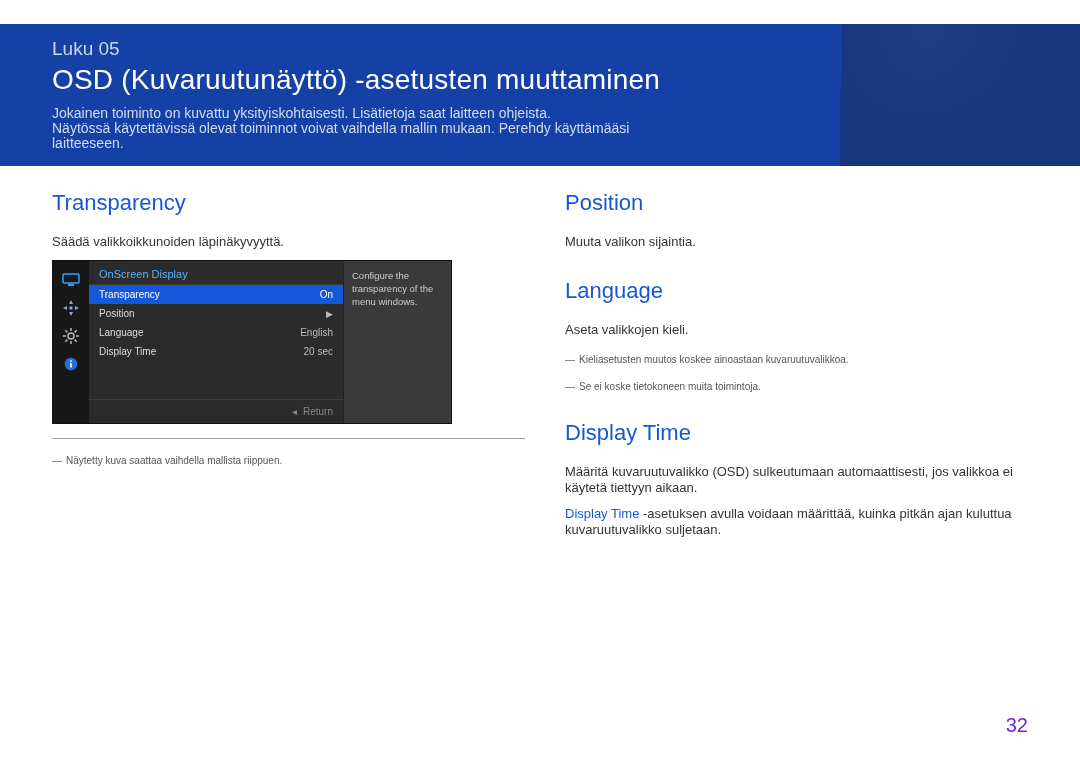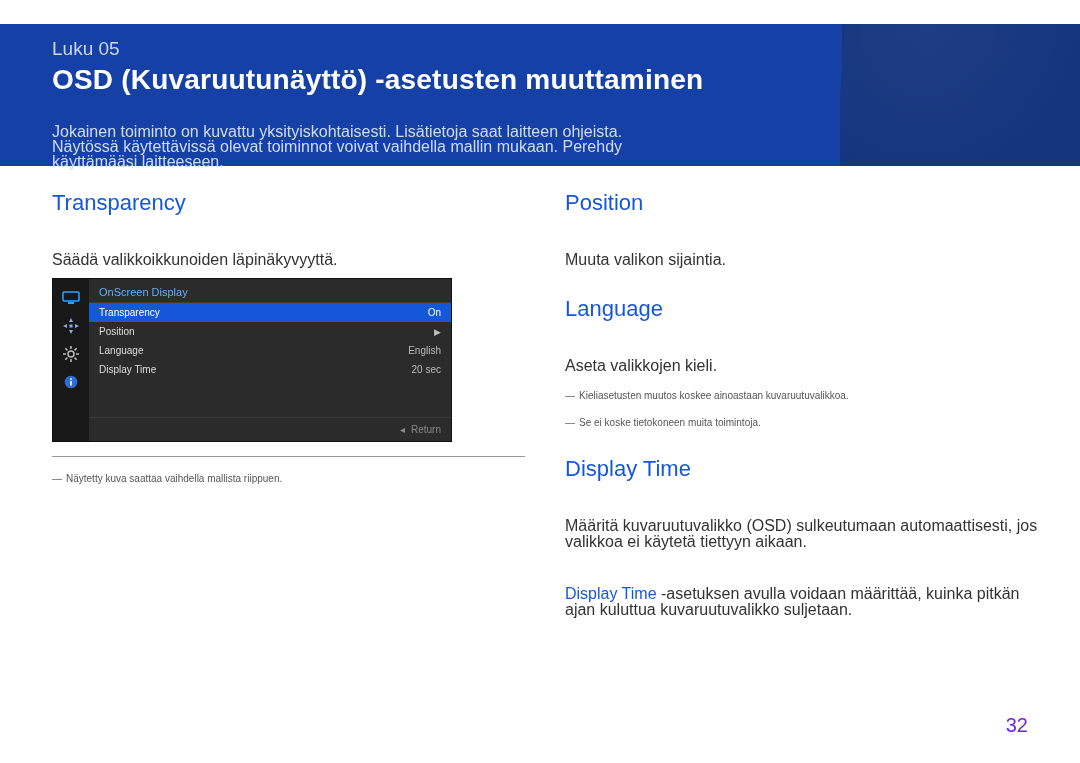--- a/index.html
+++ b/index.html
@@ -4,27 +4,27 @@
 <style>
   * { margin:0; padding:0; box-sizing:border-box; }
   html,body { width:1080px; height:763px; font-family:Arial,Helvetica,sans-serif; color:#2a2a2a; background:#fff; }
   .page { width:1080px; height:763px; position:relative; padding:12px 52px; }
   .banner { position:absolute; top:24px; left:0; right:0; height:142px;
             background:linear-gradient(90deg,#1540a5 0%,#1540a5 78%,#15357f 78%,#15357f 100%);
             border-top-right-radius:24px; border-bottom-right-radius:0; padding-left:52px; color:#fff; }
   .banner-curve { position:absolute; right:0; top:0; width:240px; height:100%; overflow:hidden; }
   .banner-curve:before { content:""; position:absolute; right:-40px; top:-40px; width:280px; height:220px; background:radial-gradient(circle at 30% 20%, rgba(255,255,255,.04),transparent 60%),#15357f; border-top-right-radius:30px; transform:skewX(-4deg); }
   .chapter { font-size:19px; font-weight:300; padding-top:14px; color:#c9d7f0; }
-  .title   { font-size:28px; font-weight:700; margin-top:4px; letter-spacing:.2px; }
-  .intro   { font-size:16px; line-height:15px; color:#d0dcf2; margin-top:28px; max-width:640px; }
+  .title   { font-size:28px; font-weight:400; margin-top:4px; letter-spacing:.2px; }
+  .intro   { font-size:14px; line-height:15px; color:#d0dcf2; margin-top:10px; max-width:640px; }
   .content { position:absolute; top:190px; left:52px; right:42px; display:flex; gap:40px; }
   .col { flex:1; }
   h2.sec { font-size:22px; font-weight:400; color:#1557d9; margin-bottom:18px; }
   h2.sec.mt { margin-top:28px; }
-  .body { font-size:16px; line-height:16px; color:#333; margin-bottom:10px;margin-top:36px; }
+  .body { font-size:13px; line-height:16px; color:#333; margin-bottom:10px; }
   .note { font-size:10px; color:#555; position:relative; padding-left:14px; margin-top:16px; }
   .note:before { content:"—"; position:absolute; left:0; top:0; color:#666; }
   .inline-em { color:#1557d9; }
   .hr { border:none; border-top:1px solid #999; margin:14px 0 8px; }
   .pagenum { position:absolute; right:52px; bottom:26px; font-size:20px; color:#6d28d9; }
 
   
   .osd { width:400px; height:164px; background:#2b2b2b; display:flex; border:1px solid #111; }
   .osd-side { width:36px; background:#181818; display:flex; flex-direction:column; align-items:center; padding-top:8px; gap:6px; }
   .sicon { width:22px; height:22px; display:flex; align-items:center; justify-content:center; color:#aaa; font-size:14px; }
@@ -117,20 +117,21 @@
           </div>
           <div class="osd-row">
             <span class="lbl">Display Time</span>
             <span class="val">20 sec</span>
           </div>
           <div class="osd-foot">
             <span>◂</span>
             <span>Return</span>
           </div>
         </div>
+        <div class="osd-help">Configure the transparency of the menu windows.</div>
       </div>
 
       <hr class="hr">
       <div class="note">Näytetty kuva saattaa vaihdella mallista riippuen.</div>
     </div>
 
     <div class="col">
       <h2 class="sec">Position</h2>
       <div class="body">Muuta valikon sijaintia.</div>
 

